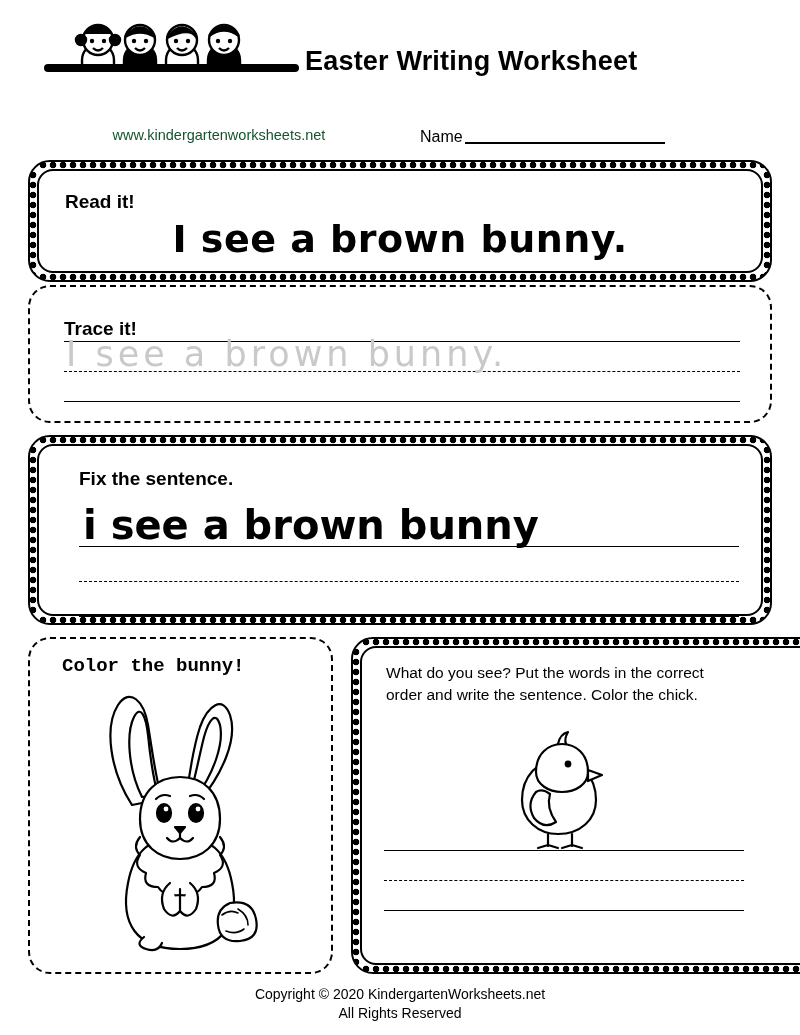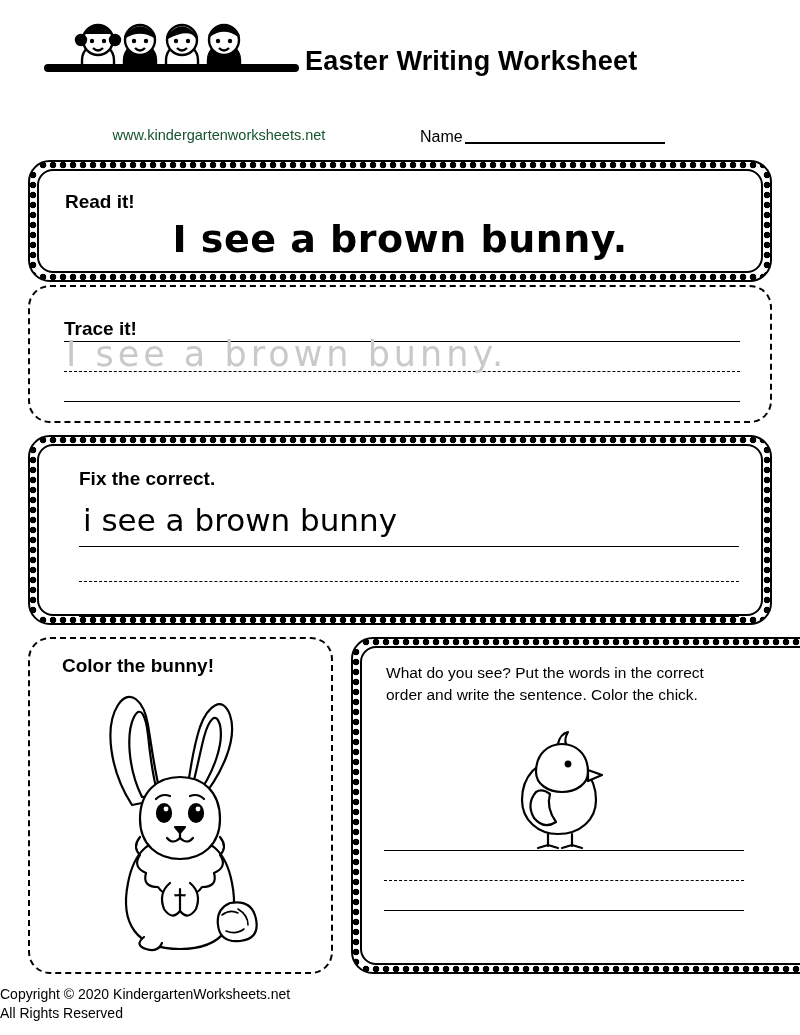--- a/index.html
+++ b/index.html
@@ -125,31 +125,32 @@
     letter-spacing: 4px;
     white-space: nowrap;
   }
 
   
   #fix-box { left: 28px; top: 435px; width: 744px; height: 190px; }
   #fix-label { left: 40px; top: 22px; }
   .fix-area { position: absolute; left: 40px; top: 56px; width: 660px; }
   .fix-text {
     position: absolute; left: 4px; top: 0px;
-    font-size: 31px;
+    font-size: 40px;
     font-family: "DejaVu Sans", sans-serif;
     white-space: nowrap;
+    font-weight: bold;
   }
   .fix-rule-1 { position: absolute; left: 0; top: 44px; width: 660px; border-top: 1.5px solid #000; }
   .fix-rule-2 { position: absolute; left: 0; top: 79px; width: 660px; border-top: 1.5px dashed #000; }
   .fix-rule-3 { position: absolute; left: 0; top: 114px; width: 660px; border-top: 1.5px solid #000; }
 
   
   #bunny-box { left: 28px; top: 637px; width: 305px; height: 337px; }
-  #bunny-label { left: 32px; top: 16px; }
+  #bunny-label { left: 32px; top: 16px; font-family: Liberation Mono, monospace; }
   .bunny-art { position: absolute; left: 40px; top: 48px; width: 220px; height: 270px; }
 
   
   #chick-box { left: 351px; top: 637px; width: 492px; height: 337px; }
   .chick-instructions {
     position: absolute; left: 24px; top: 14px; width: 350px;
     font-size: 15.5px; line-height: 22px;
   }
   .chick-art { position: absolute; left: 130px; top: 78px; width: 130px; height: 130px; }
   .chick-rule-1 { position: absolute; left: 22px; top: 202px; width: 360px; border-top: 1.5px solid #000; }
@@ -161,21 +162,21 @@
     border: 2px solid #000; border-radius: 24px;
     display: flex; align-items: center; justify-content: center;
     font-size: 26px;
     font-family: "DejaVu Sans", sans-serif;
     letter-spacing: 1px;
   }
 
   
   .footer {
     position: absolute; left: 0; bottom: 12px; width: 800px;
-    font-size: 14px; line-height: 19px;
+    text-align: center; font-size: 14px; line-height: 19px;
   }
 </style>
 </head>
 <body>
 
 <div class="page">
 
   <div class="header">
 
     <div class="logo-wrap">
@@ -239,21 +240,21 @@
     <div class="trace-lines">
       <div class="solid-top"></div>
       <div class="dashed-mid"></div>
       <div class="solid-bot"></div>
       <div class="trace-text">I see a brown bunny.</div>
     </div>
   </div>
 
   <div class="scallop" id="fix-box">
     <div class="scallop-inner">
-      <div class="box-label" id="fix-label">Fix the correct.</div>
+      <div class="box-label" id="fix-label">Fix the sentence.</div>
       <div class="fix-area">
         <div class="fix-text">i see a brown bunny</div>
         <div class="fix-rule-1"></div>
         <div class="fix-rule-2"></div>
         <div class="fix-rule-3"></div>
       </div>
     </div>
   </div>
 
   <div class="dashbox" id="bunny-box">

